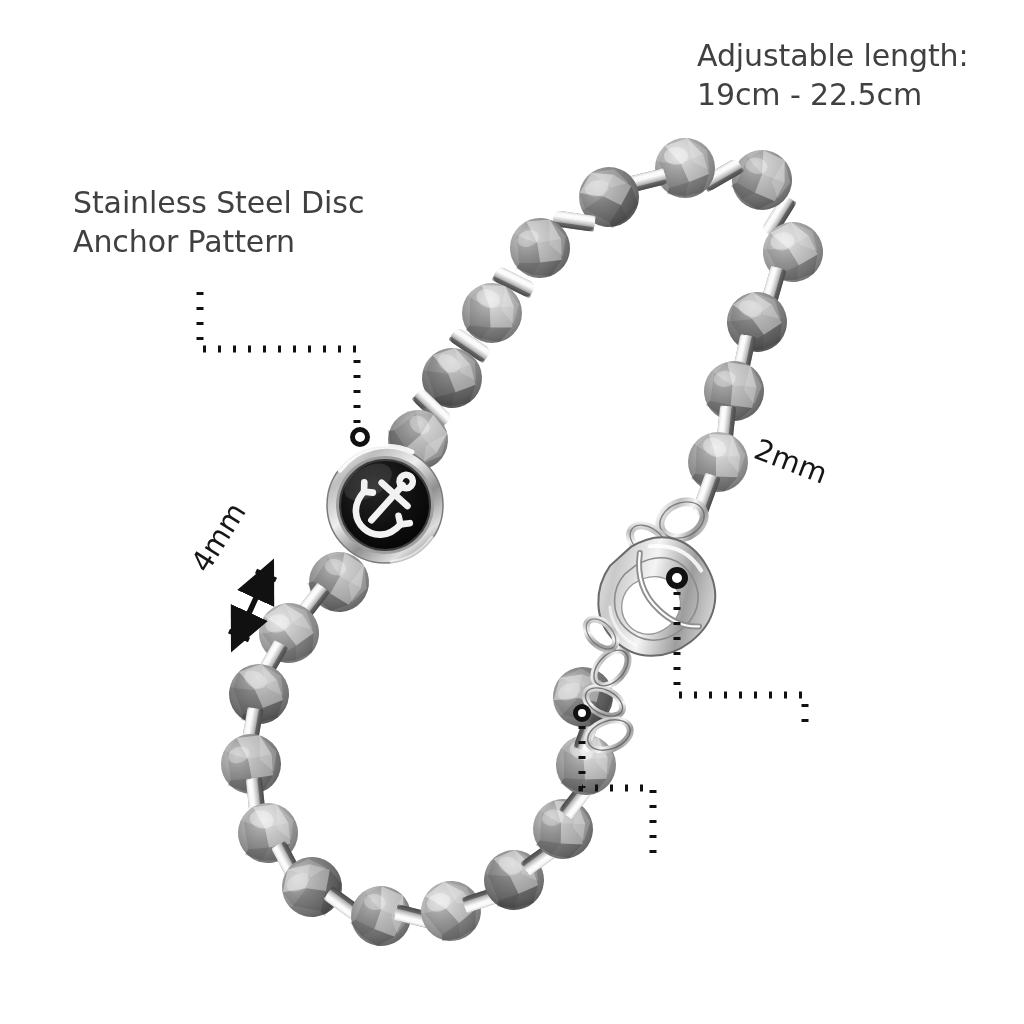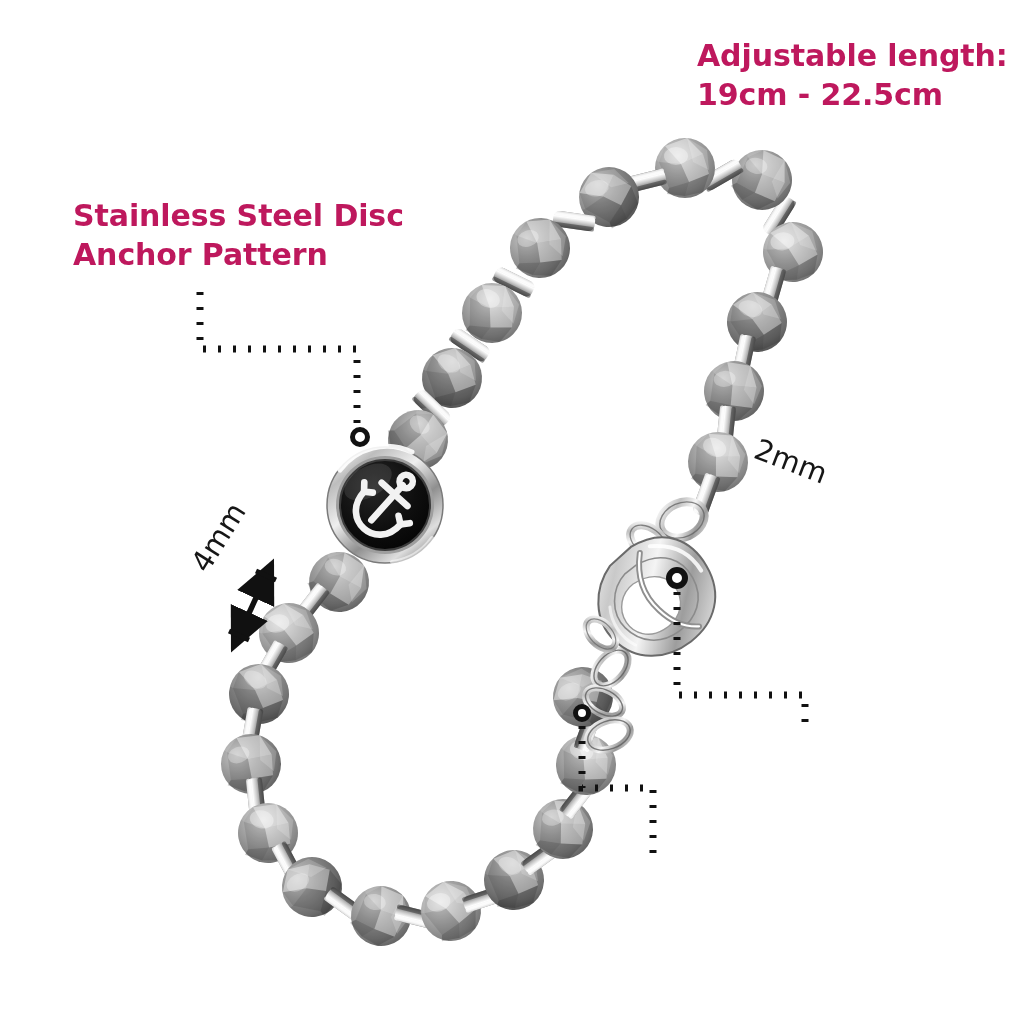--- a/index.html
+++ b/index.html
@@ -19,35 +19,35 @@
     overflow: hidden;
   }
   #artboard {
     position: absolute;
     inset: 0;
     width: 1024px;
     height: 1024px;
   }
   .callout {
     position: absolute;
-    color: #be185d;
-    font-weight: 700;
+    color: #404040;
+    font-weight: 400;
     line-height: 1.30;
     white-space: pre-line;
     letter-spacing: -0.1px;
   }
   #lbl-adjustable {
     left: 697px;
     top: 36px;
     font-size: 30px;
     text-align: left;
   }
   #lbl-disc {
     left: 73px;
-    top: 196px;
+    top: 183px;
     font-size: 30px;
   }
   #lbl-lobster {
     left: 742px;
     top: 728px;
     font-size: 30px;
   }
   #lbl-hematite {
     left: 523px;
     top: 872px;

